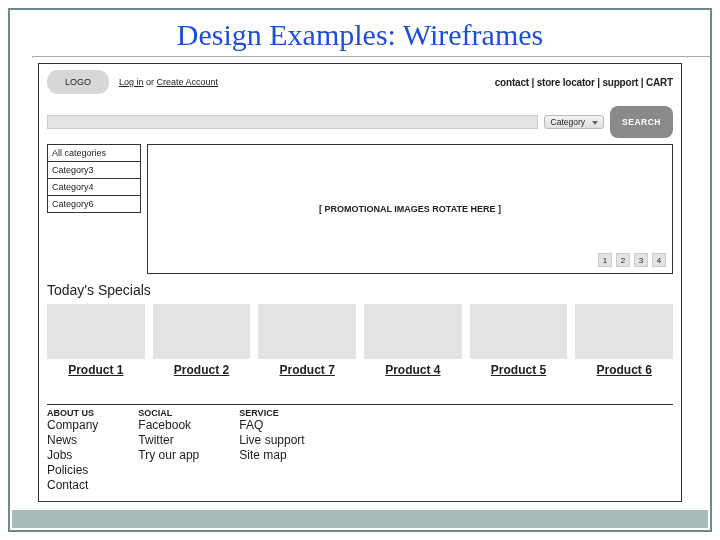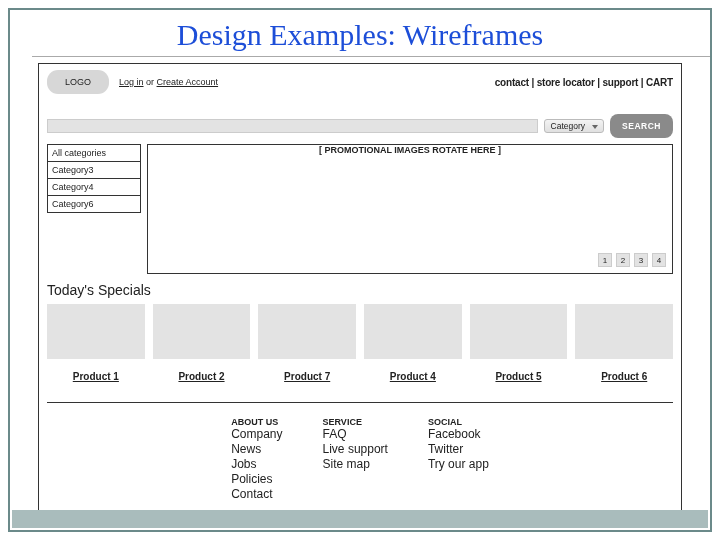--- a/index.html
+++ b/index.html
@@ -55,21 +55,21 @@
     font-size: 9px;
   }
   .auth .u { text-decoration: underline; }
   .toplinks {
     margin-left: auto;
     font-size: 10px;
     font-weight: bold;
     letter-spacing: -0.2px;
   }
   .searchrow {
-    margin-top: 20px;
+    margin-top: 12px;
     display: flex;
     align-items: center;
     gap: 6px;
   }
   .searchinput {
     flex: 1;
     height: 14px;
     background: #e3e3e3;
     border: 1px solid #ccc;
   }
@@ -86,21 +86,21 @@
   }
   .catdd::after {
     content: '';
     position: absolute;
     right: 5px; top: 5px;
     border-left: 3px solid transparent;
     border-right: 3px solid transparent;
     border-top: 4px solid #666;
   }
   .searchbtn {
-    height: 24px;
+    height: 32px;
     padding: 0 12px;
     background: #8a8a8a;
     color: #fff;
     border-radius: 8px;
     font-size: 8.5px;
     font-weight: bold;
     display: flex;
     align-items: center;
     letter-spacing: 0.5px;
   }
@@ -118,20 +118,21 @@
     border-top: none;
     padding: 3px 4px;
     font-size: 9px;
   }
   .promo {
     flex: 1;
     border: 1px solid #333;
     position: relative;
     height: 130px;
     display: flex;
+    align-items: center;
     justify-content: center;
   }
   .promo-label {
     font-size: 9px;
     font-weight: bold;
   }
   .pager {
     position: absolute;
     bottom: 6px;
     right: 6px;
@@ -163,32 +164,31 @@
     display: flex;
     flex-direction: column;
     align-items: center;
   }
   .pimg {
     width: 100%;
     height: 55px;
     background: #e3e3e3;
   }
   .plabel {
-    margin-top: 12px;
-    font-size: 10px;
+    margin-top: 4px;
+    font-size: 12px;
     font-weight: bold;
     text-decoration: underline;
   }
   .footer {
-    margin-top: 20px;
+    margin-top: 27px;
     border-top: 1px solid #333;
-    padding-top: 14px;
+    padding-top: 3px;
     display: flex;
     gap: 40px;
-    justify-content: center;
   }
   .fcol .fhead {
     font-size: 9px;
     font-weight: bold;
   }
   .fcol .fitem {
     font-size: 12px;
     line-height: 1.25;
   }
   .bottom-band {
@@ -274,29 +274,29 @@
     <div class="footer">
       <div class="fcol">
         <div class="fhead">ABOUT US</div>
         <div class="fitem">Company</div>
         <div class="fitem">News</div>
         <div class="fitem">Jobs</div>
         <div class="fitem">Policies</div>
         <div class="fitem">Contact</div>
       </div>
       <div class="fcol">
+        <div class="fhead">SOCIAL</div>
+        <div class="fitem">Facebook</div>
+        <div class="fitem">Twitter</div>
+        <div class="fitem">Try our app</div>
+      </div>
+      <div class="fcol">
         <div class="fhead">SERVICE</div>
         <div class="fitem">FAQ</div>
         <div class="fitem">Live support</div>
         <div class="fitem">Site map</div>
       </div>
-      <div class="fcol">
-        <div class="fhead">SOCIAL</div>
-        <div class="fitem">Facebook</div>
-        <div class="fitem">Twitter</div>
-        <div class="fitem">Try our app</div>
-      </div>
     </div>
 
   </div>
 
   <div class="bottom-band"></div>
 </div>
 
 </body></html>

